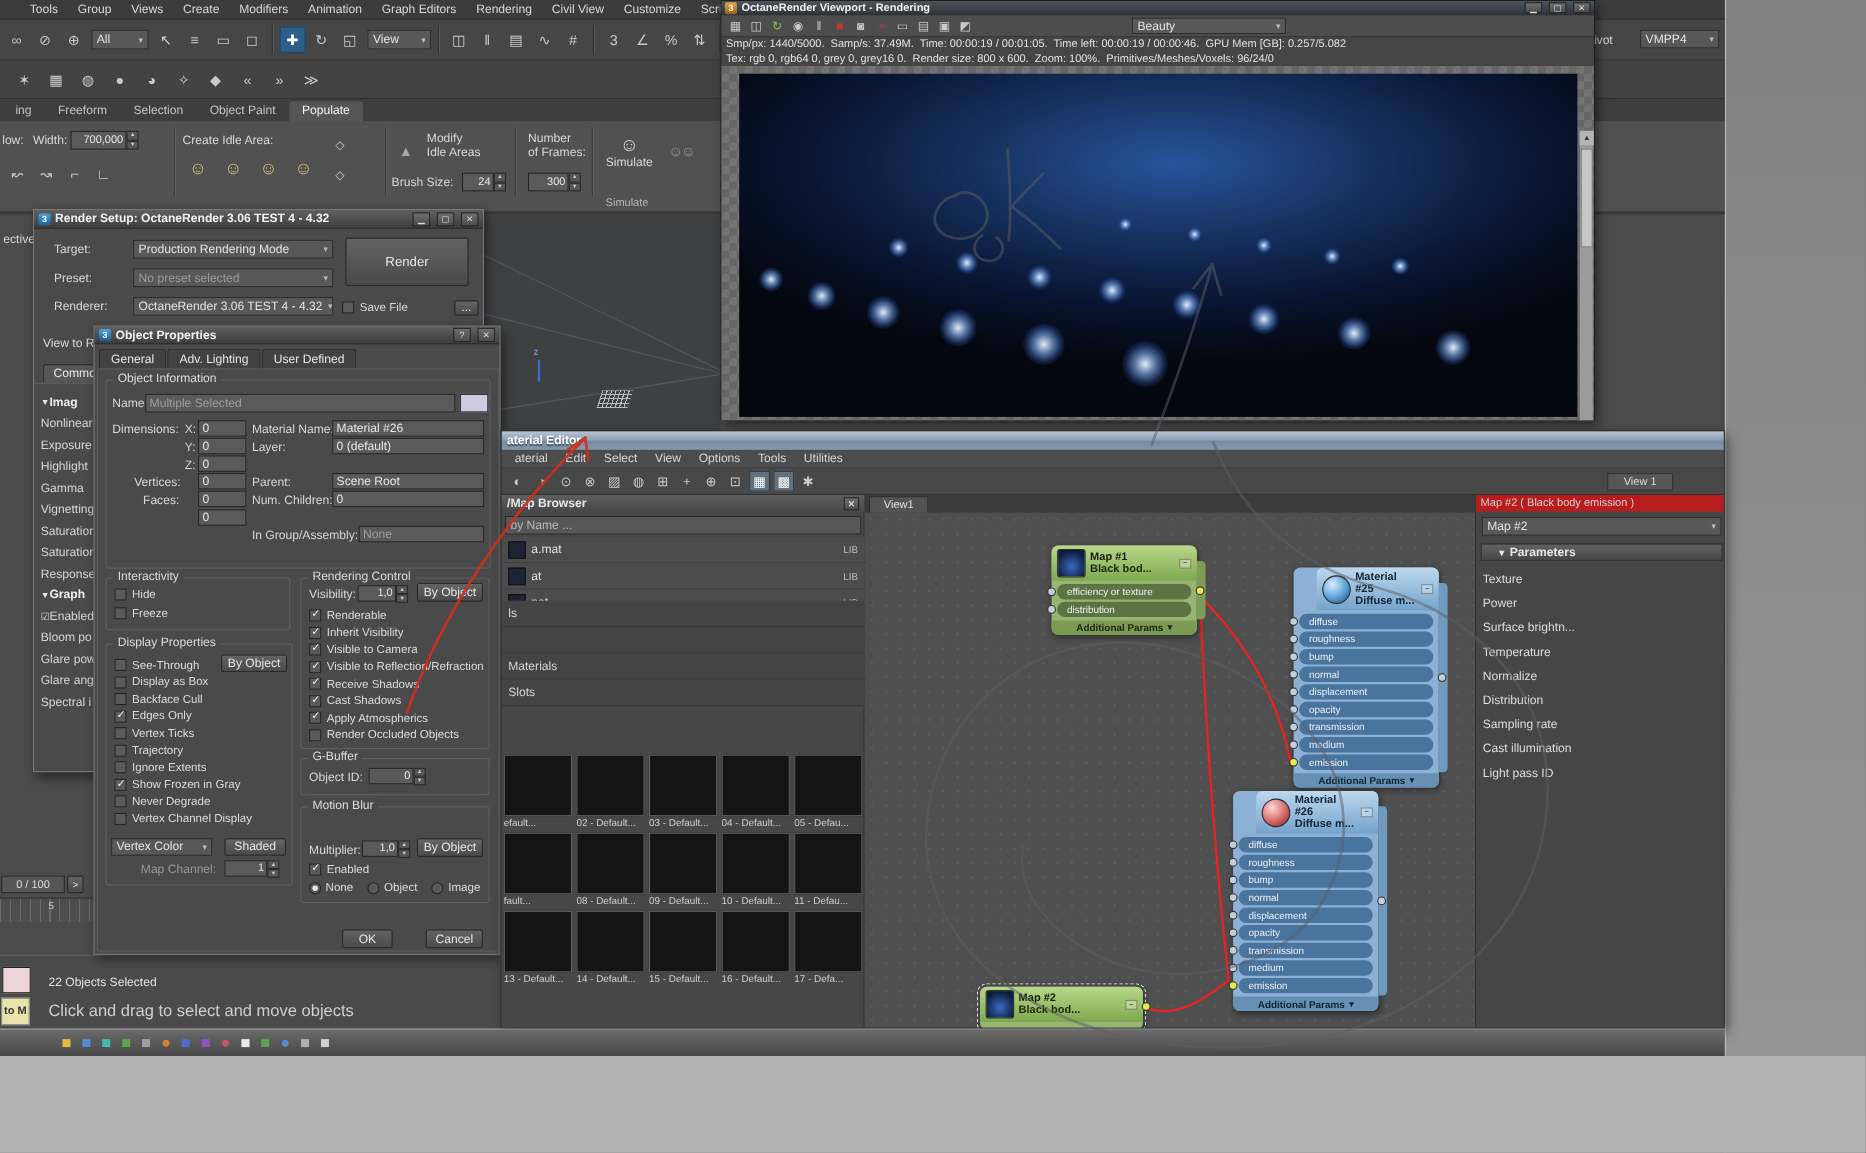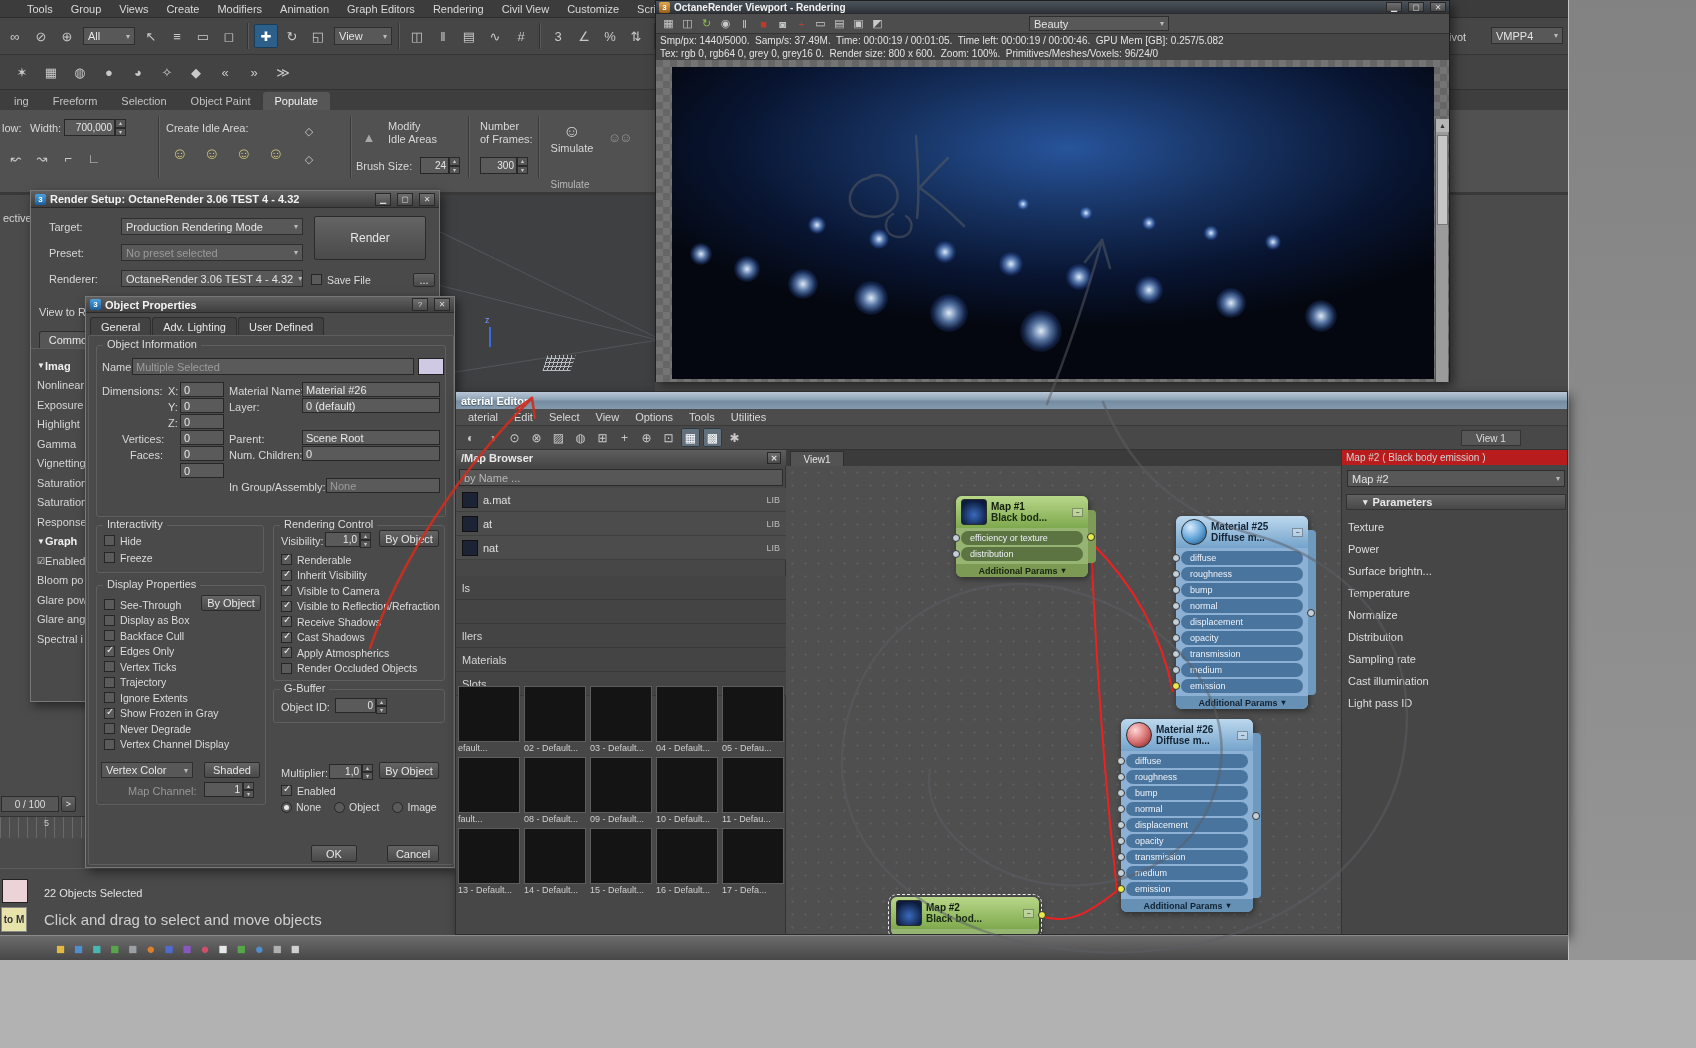--- a/index.html
+++ b/index.html
@@ -111,21 +111,21 @@
   
   #mbrowser{position:absolute;left:0;top:58px;width:330px;height:486px;background:#474747;border-right:1px solid #333;}
   #mb-head{position:absolute;left:0;top:0;width:330px;height:16px;background:linear-gradient(#5e5e5e,#474747);display:flex;align-items:center;padding:0 5px;font-size:11px;font-weight:bold;color:#e8e8e8;}
   #mb-close{margin-left:auto;width:14px;height:12px;font-size:8px;}
   #mb-search{position:absolute;left:3px;top:19px;width:324px;height:17px;background:#575757;border:1px solid #2b2b2b;font-size:11px;color:#b8b8b8;display:flex;align-items:center;padding:0 4px;}
   #mb-libs{position:absolute;left:0;top:38px;width:330px;}
   .librow{height:24px;display:flex;align-items:center;gap:5px;padding:0 6px;background:#4c4c4c;border-bottom:1px solid #3f3f3f;}
   .librow .lthumb{width:16px;height:16px;background:#1c2334;border:1px solid #111;flex:none;}
   .librow .lname{font-size:11px;color:#e0e0e0;flex:1;}
   .librow .ltag{font-size:9px;color:#bdbdbd;}
-  #mb-sections{position:absolute;left:0;top:126px;width:330px;}
+  #mb-sections{position:absolute;left:0;top:96px;width:330px;}
   .secrow{height:24px;display:flex;align-items:center;padding:0 6px;background:#444;border-bottom:1px solid #393939;font-size:11px;color:#d6d6d6;}
   #slots{position:absolute;left:2px;top:236px;width:326px;display:grid;grid-template-columns:repeat(5,62px);gap:4px 4px;}
   .slotcell .thumb{height:56px;background:#141414;border:1px solid #5d5d5d;}
   .slotcell .slabel{font-size:9px;color:#cfcfcf;padding-top:1px;white-space:nowrap;overflow:hidden;}
   
   #nv-tabs{position:absolute;left:330px;top:58px;width:555px;height:16px;background:#3b3b3b;}
   #nv-tab{position:absolute;left:4px;top:1px;width:54px;height:15px;background:#535353;border:1px solid #2f2f2f;border-bottom:none;font-size:10px;color:#e2e2e2;display:flex;align-items:center;justify-content:center;}
   #nodecanvas{position:absolute;left:330px;top:74px;width:555px;height:470px;background-color:#4f4f4f;background-image:radial-gradient(circle,#5b5b5b 1px,transparent 1.3px);background-size:13px 13px;}
   #wires{position:absolute;left:0;top:0;width:1113px;height:544px;pointer-events:none;}
   .node{position:absolute;border-radius:6px;box-shadow:1px 2px 6px rgba(0,0,0,.45);}
@@ -143,21 +143,21 @@
   .noderow{position:relative;height:14px;border-radius:7px;display:flex;align-items:center;padding:0 6px 0 9px;font-size:9px;color:#eef2f8;white-space:nowrap;overflow:visible;}
   .noderow .pin{position:absolute;left:-9px;top:3px;width:8px;height:8px;border-radius:50%;background:#c3cfd8;border:1px solid #333;}
   .noderow.hot .pin{background:#e9e94e;}
   .nfoot{height:13px;border-radius:0 0 6px 6px;display:flex;align-items:center;justify-content:center;font-size:9px;font-weight:bold;color:#16240e;gap:4px;}
   .nfoot::after{content:"▾";font-size:8px;}
   .node.green{background:#96b472;}
   .node.green .nhead{background:linear-gradient(#b8d789,#7fa94e);}
   .node.green .noderow{background:#5c7342;}
   .node.green .nfoot{background:#7d9a54;}
   .node.blue{background:#8cb1d4;}
-  .node.blue .nhead{background:linear-gradient(#bcd8ee,#74a3cb);}
+  .node.blue .nhead{background:linear-gradient(#bcd8ee,#74a3cb);margin-left:21px;}
   .node.blue .noderow{background:#49749d;}
   .node.blue .nfoot{background:#6691b5;color:#122232;}
   .outbar{position:absolute;top:14px;bottom:14px;right:-8px;width:8px;border-radius:0 4px 4px 0;}
   .node.green .outbar{background:#7e9c55;}
   .node.blue .outbar{background:#6f9ac0;}
   .outpin{position:absolute;right:-7px;top:50%;margin-top:-4px;width:8px;height:8px;border-radius:50%;background:#c3cfd8;border:1px solid #333;z-index:2;}
   .outpin.hot{background:#e9e94e;}
   .node.selected{outline:1.5px dashed #efefef;outline-offset:2px;}
   
   #params{position:absolute;left:885px;top:58px;width:228px;height:486px;background:#464646;border-left:1px solid #333;}
@@ -714,20 +714,23 @@
   </div>
   <span class="lbl abs" style="left:195px;top:404px">Object ID:</span>
   <span class="spinbox abs" style="left:249px;top:401px;width:52px;height:15px">
       <span class="sval">0</span>
       <span class="spin">
         <i class="su"></i>
         <i class="sd"></i>
       </span>
     </span>
 
+  <div class="groupbox" style="left:187px;top:436px;width:172px;height:88px">
+    <span class="legend">Motion Blur</span>
+  </div>
   <span class="lbl abs" style="left:195px;top:470px">Multiplier:</span>
   <span class="spinbox abs" style="left:243px;top:467px;width:44px;height:15px">
       <span class="sval">1,0</span>
       <span class="spin">
         <i class="su"></i>
         <i class="sd"></i>
       </span>
     </span>
   <div class="btn abs" style="left:293px;top:465px;width:60px;height:17px">By Object</div>
   <div class="checkrow abs on" style="left:195px;top:486px">
@@ -915,23 +918,20 @@
       </div>
       </div>
     <div id="mb-sections">
         <div class="secrow">
           <span>ls</span>
         </div>
         <div class="secrow">
           <span></span>
         </div>
         <div class="secrow">
-          <span>llers</span>
-        </div>
-        <div class="secrow">
           <span>Materials</span>
         </div>
         <div class="secrow">
           <span>Slots</span>
         </div>
       </div>
     <div id="slots">
         <div class="slotcell">
         <div class="thumb"></div>
         <div class="slabel">efault...</div>

